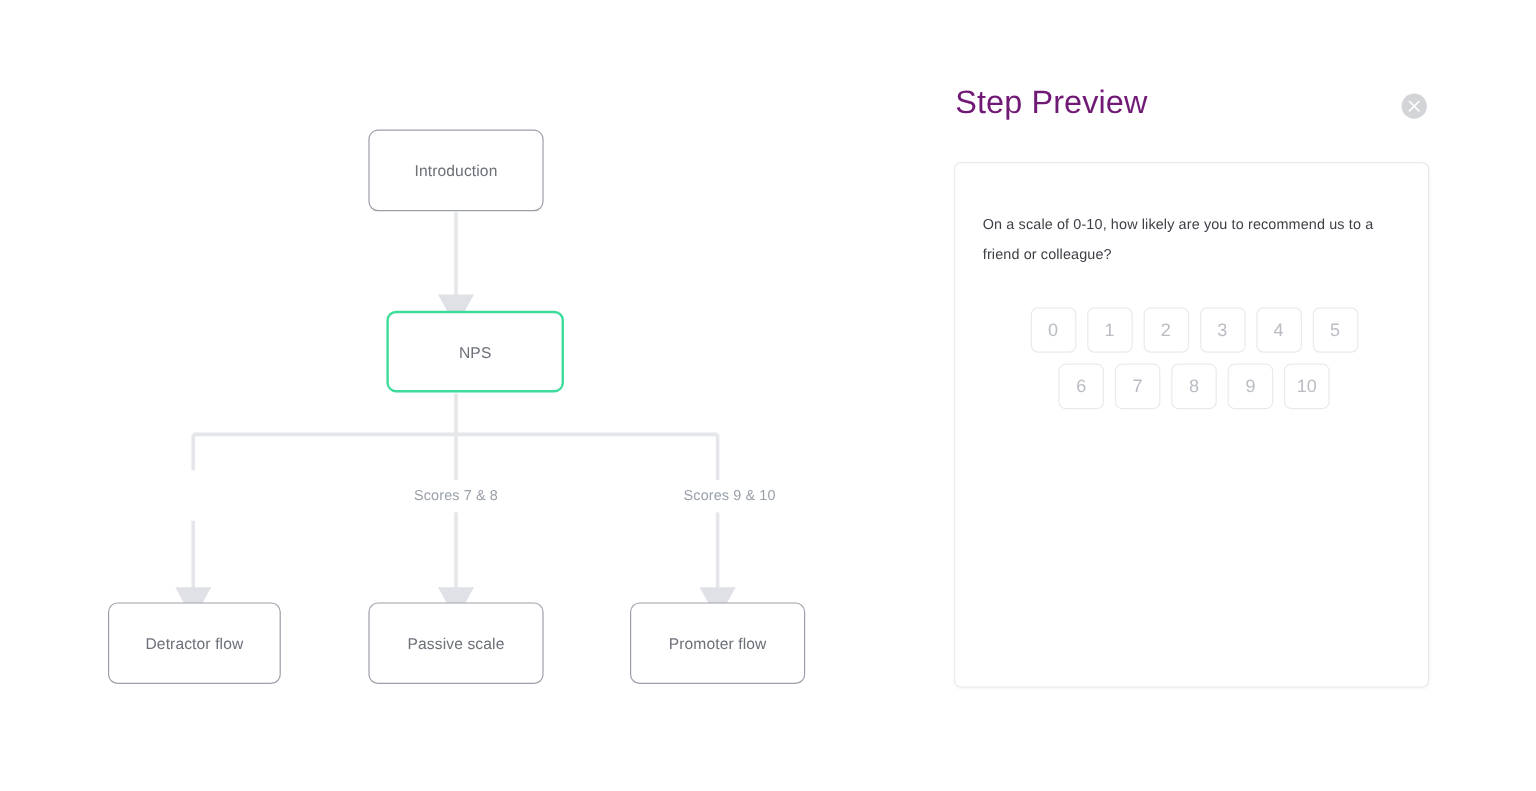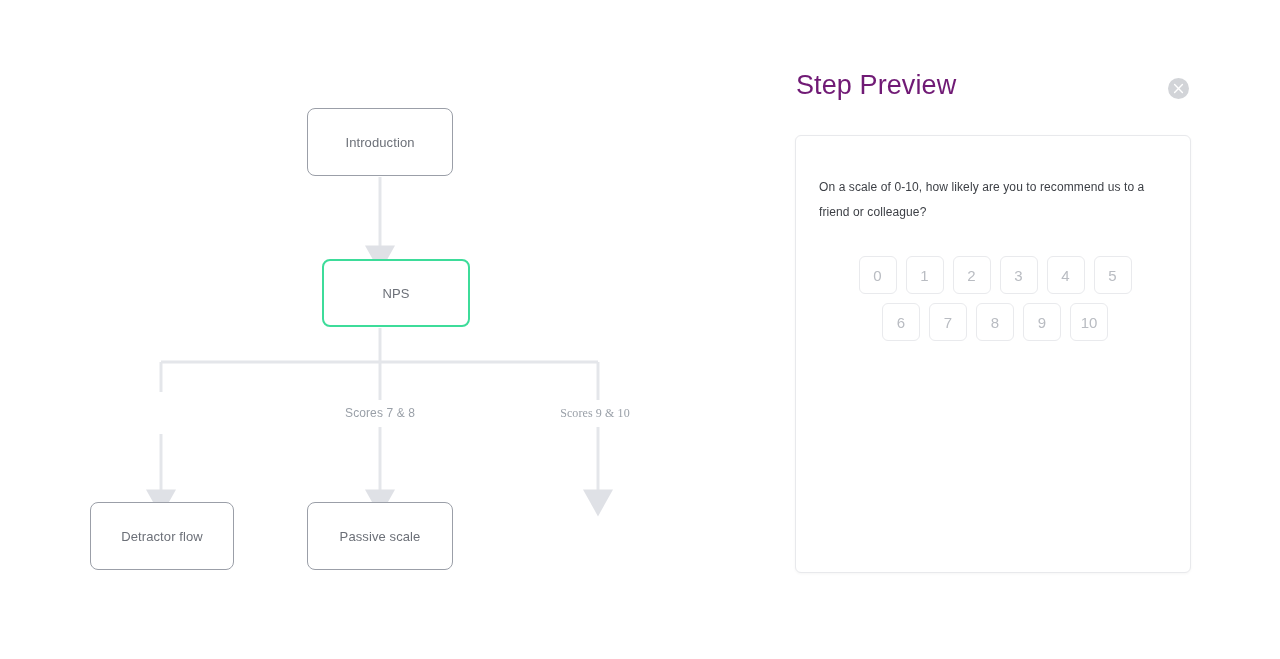--- a/index.html
+++ b/index.html
@@ -60,21 +60,21 @@
     color: #9aa0a8;
     font-size: 12px;
     text-align: center;
     line-height: 16px;
     letter-spacing: 0.1px;
     white-space: pre-line;
     pointer-events: none;
   }
   #edge-label-detractor { left: 88px;  top: 396px; width: 148px; }
   #edge-label-passive   { left: 312px; top: 405px; width: 136px; }
-  #edge-label-promoter  { left: 527px; top: 405px; width: 136px; font-family: Liberation Serif, serif; }
+  #edge-label-promoter  { left: 540px; top: 405px; width: 136px; }
 
   
   #step-preview-panel {
     position: absolute;
     left: 794px;
     top: 56px;
     width: 398px;
     height: 530px;
   }
   #preview-title {
@@ -201,20 +201,21 @@
   </svg>
 
   <div class="node" id="node-introduction">Introduction</div>
 
   <div class="node selected" id="node-nps">NPS</div>
 
   <div class="node" id="node-detractor">Detractor flow</div>
 
   <div class="node" id="node-passive">Passive scale</div>
 
+  <div class="node" id="node-promoter">Promoter flow</div>
 
 
   <div class="edge-label" id="edge-label-passive">Scores 7 &amp; 8</div>
 
   <div class="edge-label" id="edge-label-promoter">Scores 9 &amp; 10</div>
 </div>
 
 <div id="step-preview-panel">
 
   <div id="preview-title">Step Preview</div>

